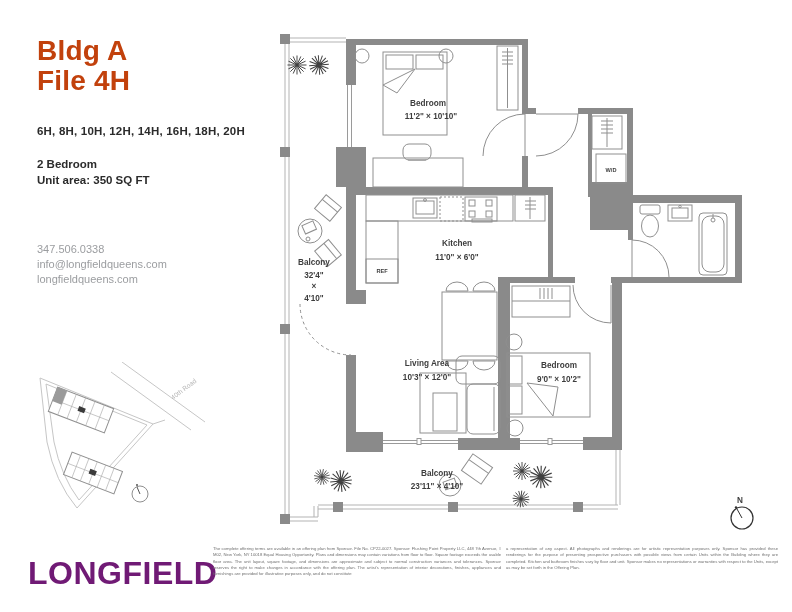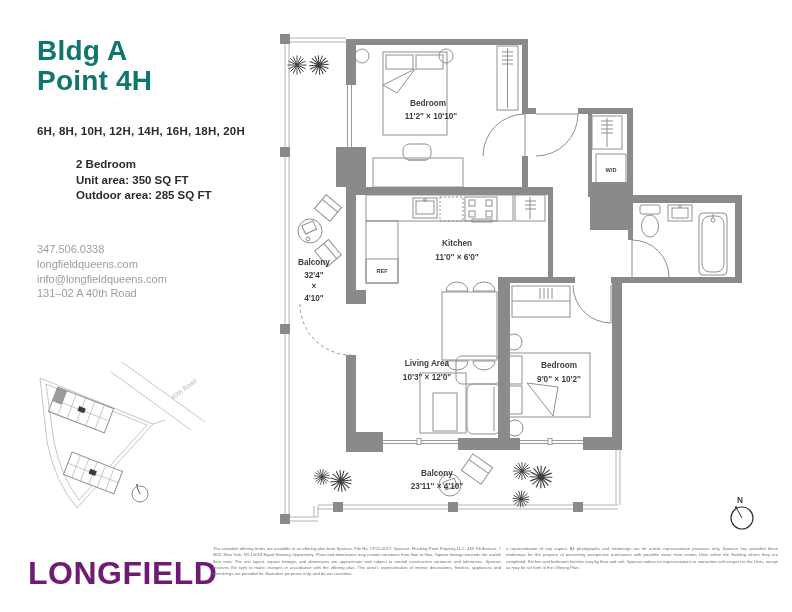--- a/index.html
+++ b/index.html
@@ -1,51 +1,49 @@
 <!DOCTYPE html>
 <html><head>
 <meta charset="utf-8">
 <style>
   html,body{margin:0;padding:0;}
   body{width:792px;height:612px;background:#ffffff;position:relative;overflow:hidden;
        font-family:"Liberation Sans",sans-serif;color:#2d2d2d;}
   .abs{position:absolute;}
-  .title{left:37px;top:36px;font-size:28px;font-weight:700;line-height:30px;letter-spacing:.2px;color:#0f766e;}
+  .title{left:37px;top:36px;font-size:28px;font-weight:700;line-height:30px;letter-spacing:.2px;color:#c2410c;}
   .unitslist{left:37px;top:125px;font-size:11.5px;font-weight:700;color:#2b2b2b;letter-spacing:.2px;text-align:right;}
-  .specs{left:37px;top:157px;font-size:11.5px;font-weight:700;line-height:15.5px;color:#2b2b2b;margin-left:39px;}
+  .specs{left:37px;top:157px;font-size:11.5px;font-weight:700;line-height:15.5px;color:#2b2b2b;}
   .contact{left:37px;top:242px;font-size:11px;font-weight:400;line-height:14.8px;color:#9b9da0;}
   .logo{left:28px;top:555px;font-size:32px;font-weight:900;letter-spacing:.5px;color:#701a75;}
   .disc{top:546px;font-size:4.2px;line-height:1.5;color:#6f6f6f;text-align:justify;}
   .disc-left{left:213px;width:288px;}
   .disc-right{left:506px;width:272px;}
   svg text{font-family:"Liberation Sans",sans-serif;}
   .roomlab{font-size:8.2px;font-weight:600;fill:#3d3d3d;}
   .smlab{font-size:5.6px;font-weight:700;fill:#3d3d3d;}
 </style>
 </head>
 <body>
 
 <div class="abs title">
   <div>Bldg A</div>
-  <div>Point 4H</div>
+  <div>File 4H</div>
 </div>
 
 <div class="abs unitslist">6H, 8H, 10H, 12H, 14H, 16H, 18H, 20H</div>
 
 <div class="abs specs">
   <div>2 Bedroom</div>
   <div>Unit area: 350 SQ FT</div>
-  <div>Outdoor area: 285 SQ FT</div>
 </div>
 
 <div class="abs contact">
   <div>347.506.0338</div>
+  <div>info@longfieldqueens.com</div>
   <div>longfieldqueens.com</div>
-  <div>info@longfieldqueens.com</div>
-  <div>131–02 A 40th Road</div>
 </div>
 
 <svg class="abs" style="left:25px;top:362px;" width="180" height="158" viewBox="0 0 180 158">
   <g stroke="#c6c6c6" fill="none" stroke-width="1">
     <path d="M97,0 L180,60"></path>
     <path d="M86,10 L166,68"></path>
     <path d="M15,16 L128,62 L52,146 Q30,120 22,80 Z"></path>
     <path d="M21,22 L122,63 L54,138 Q36,114 29,80 Z"></path>
     <path d="M128,62 L140,58"></path>
   </g>

